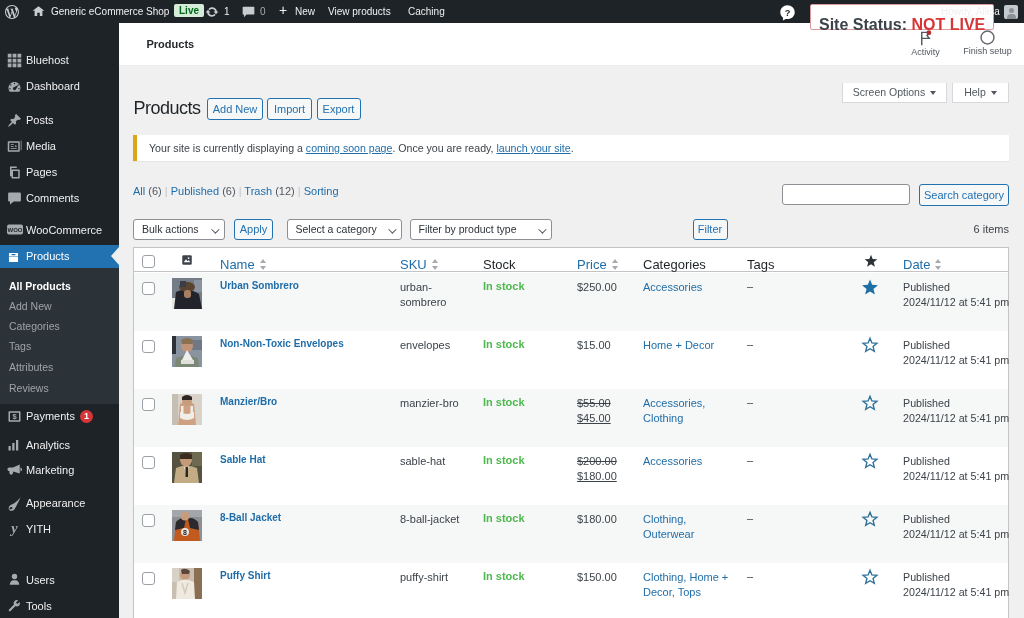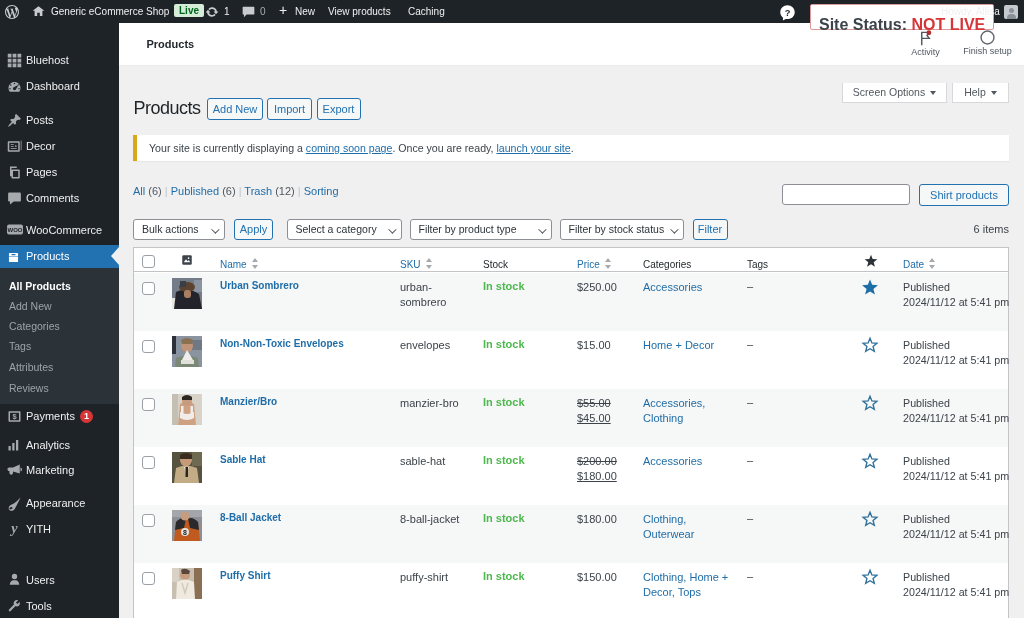--- a/index.html
+++ b/index.html
@@ -48,21 +48,21 @@
 .items6{position:absolute;left:810px;top:153px;width:80px;text-align:right;font-size:11px;color:#3c434a;line-height:21px}
 .stab{position:absolute;top:17px;height:20px;background:#fff;border:1px solid #d7d8dc;border-top:none;color:#50575e;font-size:10.5px;line-height:19px;text-align:center}
 .stab .tri{display:inline-block;width:0;height:0;border-left:3.5px solid transparent;border-right:3.5px solid transparent;border-top:4.5px solid #50575e;margin-left:5px;vertical-align:1px}
 </style></head>
 <body>
 <div id="page">
 <style>
 
 #tbl{position:absolute;left:13.5px;top:181px;width:876px;height:380px;background:#fff;border:1px solid #c3c4c7}
 .thead{position:absolute;left:0;top:0;width:874px;height:24px;background:#fff;border-bottom:1px solid #c3c4c7}
-.hc{position:absolute;top:5px;line-height:24px;font-size:10px;color:#1d2327;white-space:nowrap}
+.hc{position:absolute;top:5px;line-height:24px;font-size:13px;color:#1d2327;white-space:nowrap}
 .hc.sortable{color:#1f6da8}
 .sarr{display:inline-block;position:relative;width:9px;height:11px;margin-left:3px;vertical-align:-1px}
 .sarr:before{content:"";position:absolute;left:2px;top:0;border-left:3.5px solid transparent;border-right:3.5px solid transparent;border-bottom:4px solid #a7aaad}
 .sarr:after{content:"";position:absolute;left:2px;bottom:0;border-left:3.5px solid transparent;border-right:3.5px solid transparent;border-top:4px solid #a7aaad}
 .row{position:absolute;left:0;width:874px;height:58px}
 .row.alt{background:#f6f7f7}
 .cb{position:absolute;width:13px;height:13px;background:#fff;border:1px solid #9aa0a5;border-radius:3px}
 .row .cb{left:8.5px;top:9px}
 .thead .cb{left:8.5px;top:7px}
 .thumb{position:absolute;left:38.5px;top:5px;width:30px;height:31px}
@@ -133,21 +133,21 @@
         </span>
         <span class="lbl">Posts</span>
       </div>
   <div class="mi" style="top:133px">
         <span class="ic">
           <svg viewBox="0 0 20 20">
             <path d="M2 3h14c.6 0 1 .4 1 1v12c0 .6-.4 1-1 1H2c-.6 0-1-.4-1-1V4c0-.6.4-1 1-1zm1 2v10h12V5H3zm8 2.5l2.5 2L11 11V7.5zM5 7h4v1H5V7zm0 2.5h4v1H5v-1zM5 12h8v1H5v-1z"></path>
             <path d="M18 2v13h1c.6 0 1-.4 1-1V3c0-.6-.4-1-1-1h-1z" opacity=".5"></path>
           </svg>
         </span>
-        <span class="lbl">Decor</span>
+        <span class="lbl">Media</span>
       </div>
   <div class="mi" style="top:159px">
         <span class="ic">
           <svg viewBox="0 0 20 20">
             <path d="M4 2h9v2H6v11H4V2zm3 4h9c.6 0 1 .4 1 1v10c0 .6-.4 1-1 1H7c-.6 0-1-.4-1-1V7c0-.6.4-1 1-1zm1 2v8h7V8H8z"></path>
           </svg>
         </span>
         <span class="lbl">Pages</span>
       </div>
   <div class="mi" style="top:217px">
@@ -255,26 +255,25 @@
 <div id="content">
   <div class="stab" style="left:723px;width:105px">Screen Options<span class="tri"></span></div>
   <div class="stab" style="left:833px;width:57px">Help<span class="tri"></span></div>
   <h1>Products</h1>
   <div class="pbtn" style="left:88px;width:56px">Add New</div>
   <div class="pbtn" style="left:148px;width:45px">Import</div>
   <div class="pbtn" style="left:197.5px;width:44px">Export</div>
   <div class="notice">Your site is currently displaying a <a>coming soon page</a>. Once you are ready, <a>launch your site</a>.</div>
   <div class="subsub"><a>All</a> <span class="cnt">(6)</span> <span style="color:#c3c4c7">|</span> <a>Published</a> <span class="cnt">(6)</span> <span style="color:#c3c4c7">|</span> <a>Trash</a> <span class="cnt">(12)</span> <span style="color:#c3c4c7">|</span> <a>Sorting</a></div>
   <div class="srchin"></div>
-  <div class="srchbtn">Shirt products</div>
+  <div class="srchbtn">Search category</div>
   <div class="sel" style="left:14px;width:92px">Bulk actions</div>
   <div class="pbtn" style="left:115px;top:153px;width:39px;height:21px;line-height:19px">Apply</div>
   <div class="sel" style="left:167.5px;width:115px">Select a category</div>
   <div class="sel" style="left:290.5px;width:142px">Filter by product type</div>
-  <div class="sel" style="left:440.5px;width:124px">Filter by stock status</div>
   <div class="pbtn" style="left:573.5px;top:153px;width:35px;height:21px;line-height:19px">Filter</div>
   <div class="items6">6 items</div>
   <div id="tbl">
     <div class="thead">
       <div class="cb"></div>
       <svg class="abs" style="left:48.5px;top:7px" width="10" height="10" viewBox="0 0 20 20">
             <rect x="0.5" y="0.5" width="19" height="19" rx="2.5" fill="#3c434a"></rect>
             <path fill="#fff" d="M3.5 14.5l4.5-6 3.2 4 2.3-2.5 3 4.5z"></path>
             <circle cx="13.2" cy="6.2" r="1.8" fill="#fff"></circle>
           </svg>

